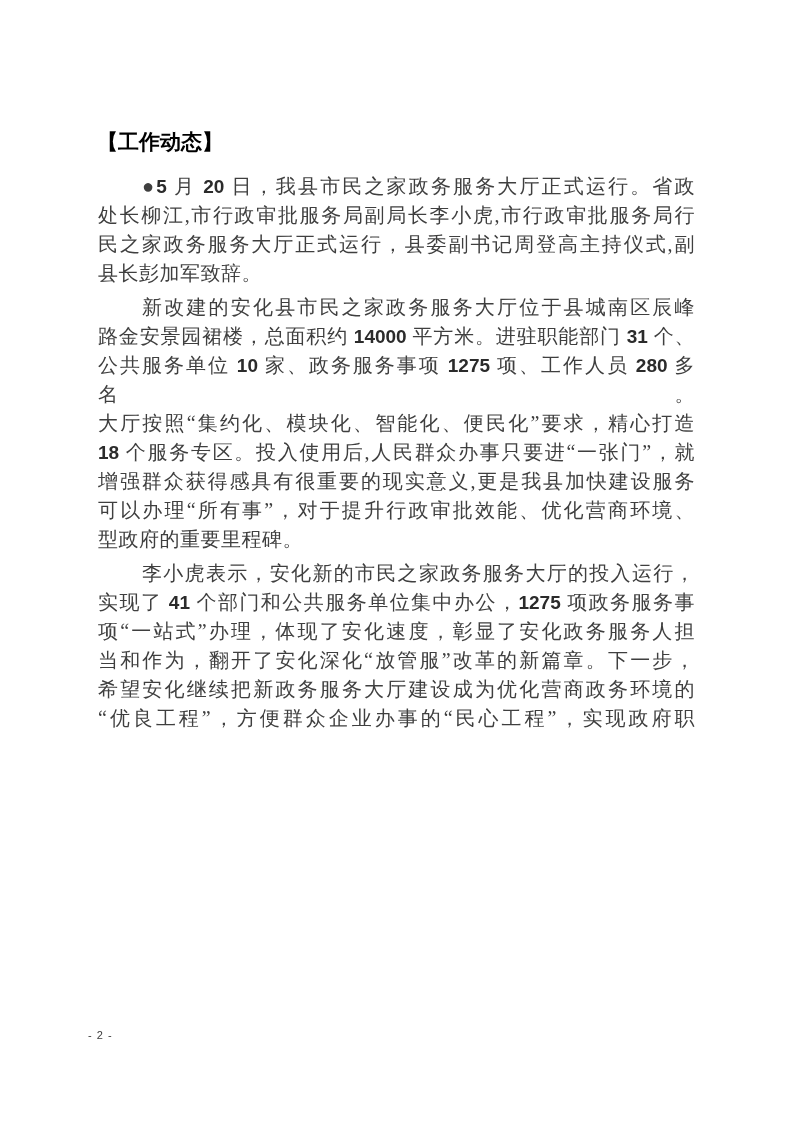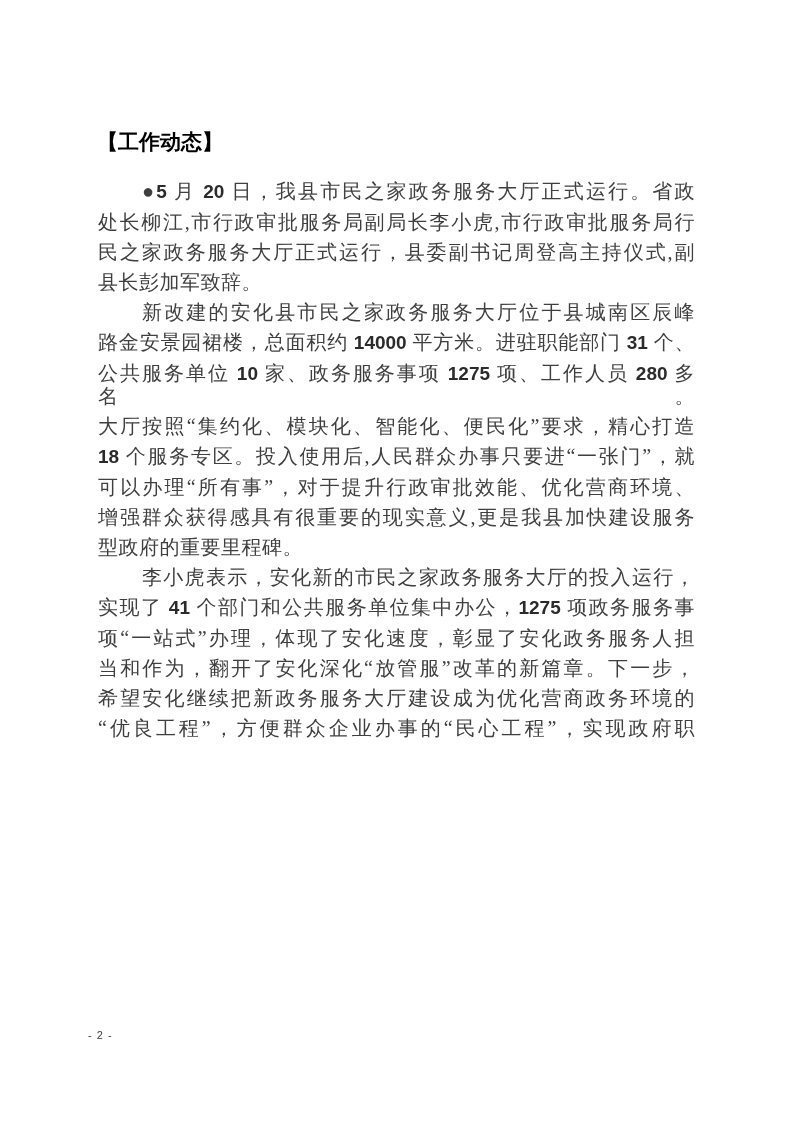--- a/index.html
+++ b/index.html
@@ -31,26 +31,25 @@
     left: 98px;
     top: 172px;
     width: 597px;
     color: #3f3f3f;
     font-size: 20px;
   }
   .para {
     margin: 0 0 5px 0;
   }
   .line {
-    line-height: 22px;
+    line-height: 29px;
     text-align: justify;
     text-align-last: justify;
     text-justify: inter-character;
     letter-spacing: 0.5px;
-    margin-top: 8px;
   }
   .line.first {
     padding-left: 44px;
   }
   .line.flushleft {
     text-align-last: left;
   }
   .line .num {
     font-family: "Liberation Sans", sans-serif;
     font-weight: 700;
@@ -82,22 +81,22 @@
         <div class="line">处长柳江,市行政审批服务局副局长李小虎,市行政审批服务局行</div>
         <div class="line">民之家政务服务大厅正式运行，县委副书记周登高主持仪式,副</div>
         <div class="line flushleft">县长彭加军致辞。</div>
       </div>
     <div class="para">
         <div class="line first">新改建的安化县市民之家政务服务大厅位于县城南区辰峰</div>
         <div class="line">路金安景园裙楼，总面积约 <span class="num">14000</span> 平方米。进驻职能部门 <span class="num">31</span> 个、</div>
         <div class="line">公共服务单位 <span class="num">10</span> 家、政务服务事项 <span class="num">1275</span> 项、工作人员 <span class="num">280</span> 多名。</div>
         <div class="line">大厅按照“集约化、模块化、智能化、便民化”要求，精心打造</div>
         <div class="line"><span class="num">18</span> 个服务专区。投入使用后,人民群众办事只要进“一张门”，就</div>
+        <div class="line">增强群众获得感具有很重要的现实意义,更是我县加快建设服务</div>
         <div class="line">可以办理“所有事”，对于提升行政审批效能、优化营商环境、</div>
-        <div class="line">增强群众获得感具有很重要的现实意义,更是我县加快建设服务</div>
         <div class="line flushleft">型政府的重要里程碑。</div>
       </div>
     <div class="para">
         <div class="line first">李小虎表示，安化新的市民之家政务服务大厅的投入运行，</div>
         <div class="line">实现了 <span class="num">41</span> 个部门和公共服务单位集中办公，<span class="num">1275</span> 项政务服务事</div>
         <div class="line">项“一站式”办理，体现了安化速度，彰显了安化政务服务人担</div>
         <div class="line">当和作为，翻开了安化深化“放管服”改革的新篇章。下一步，</div>
         <div class="line">希望安化继续把新政务服务大厅建设成为优化营商政务环境的</div>
         <div class="line">“优良工程”，方便群众企业办事的“民心工程”，实现政府职</div>
       </div>

